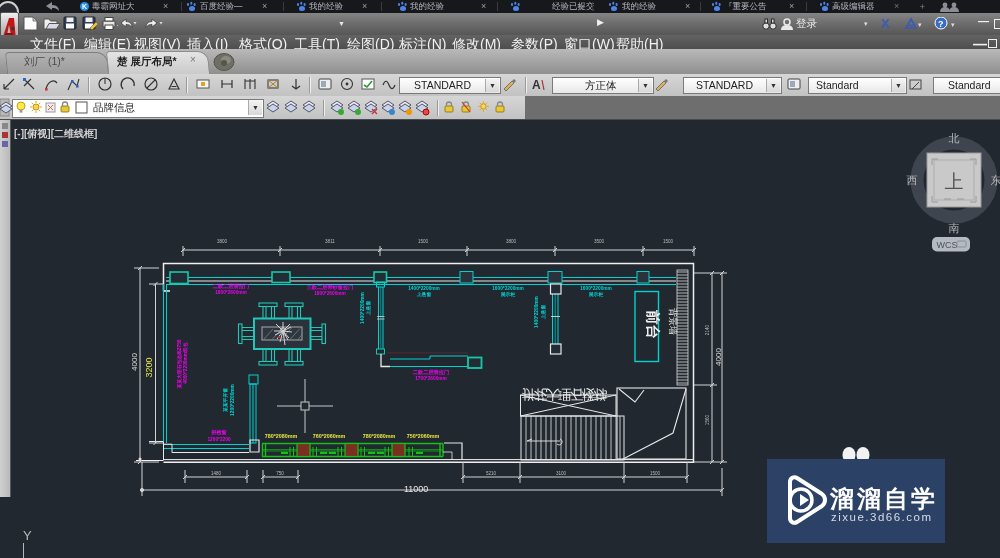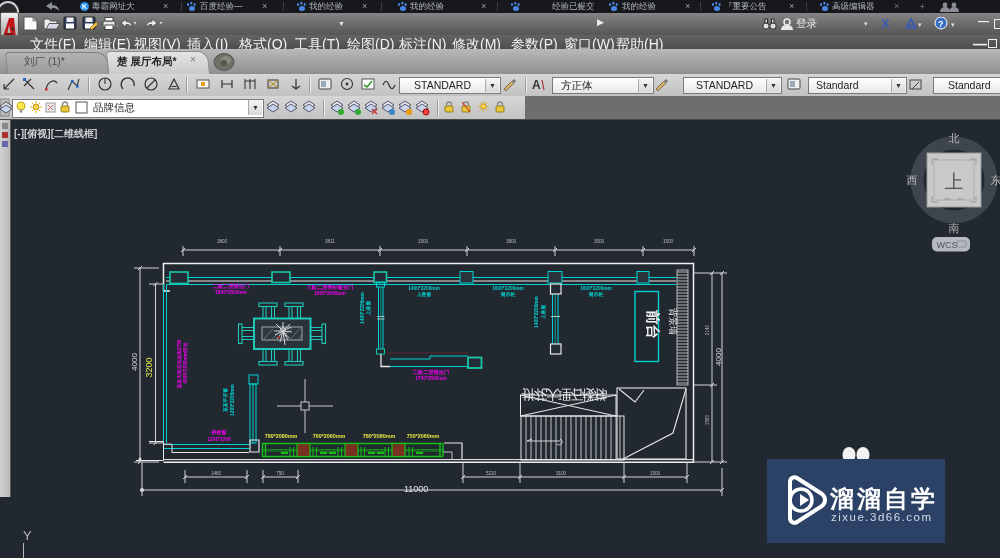--- a/index.html
+++ b/index.html
@@ -294,21 +294,21 @@
       <use href="#e3" x="361" y="3"></use>
       <use href="#e4" x="382" y="3"></use>
     <use href="#f1" x="502" y="3"></use>
     <use href="#sep" x="525" y="2"></use>
     <use href="#f2" x="531" y="3"></use>
     <use href="#f1" x="654" y="3"></use>
     <use href="#e1" x="787" y="3"></use>
     <use href="#f3" x="909" y="3"></use>
   </svg>
   <div class="combo" style="left:399px;top:3px;width:100px;"><span style="margin-left:14px;">STANDARD</span><span class="ar">▼</span></div>
-  <div class="combo" style="left:552px;top:3px;width:100px;"><span style="margin-left:8px;font-family:Liberation Serif, serif;">方正体</span><span class="ar">▼</span></div>
+  <div class="combo" style="left:552px;top:3px;width:100px;"><span style="margin-left:32px;font-family:Liberation Serif, serif;">方正体</span><span class="ar">▼</span></div>
   <div class="combo" style="left:683px;top:3px;width:97px;"><span style="margin-left:12px;">STANDARD</span><span class="ar">▼</span></div>
   <div class="combo" style="left:808px;top:3px;width:97px;"><span style="margin-left:7px;">Standard</span><span class="ar">▼</span></div>
   <div class="combo" style="left:933px;top:3px;width:80px;"><span style="margin-left:14px;">Standard</span></div>
 </div>
 <div class="abs" id="tr2">
   <div class="abs" style="left:12px;top:3px;width:250px;height:17px;border:1px solid #7a7a7a;background:#fff;"></div>
   <svg class="abs" style="left:0;top:0" width="525" height="24">
     <defs>
       <g id="bulb">
           <circle cx="5" cy="5" r="4" fill="#ffe84a" stroke="#b09000" stroke-width=".8"></circle>

